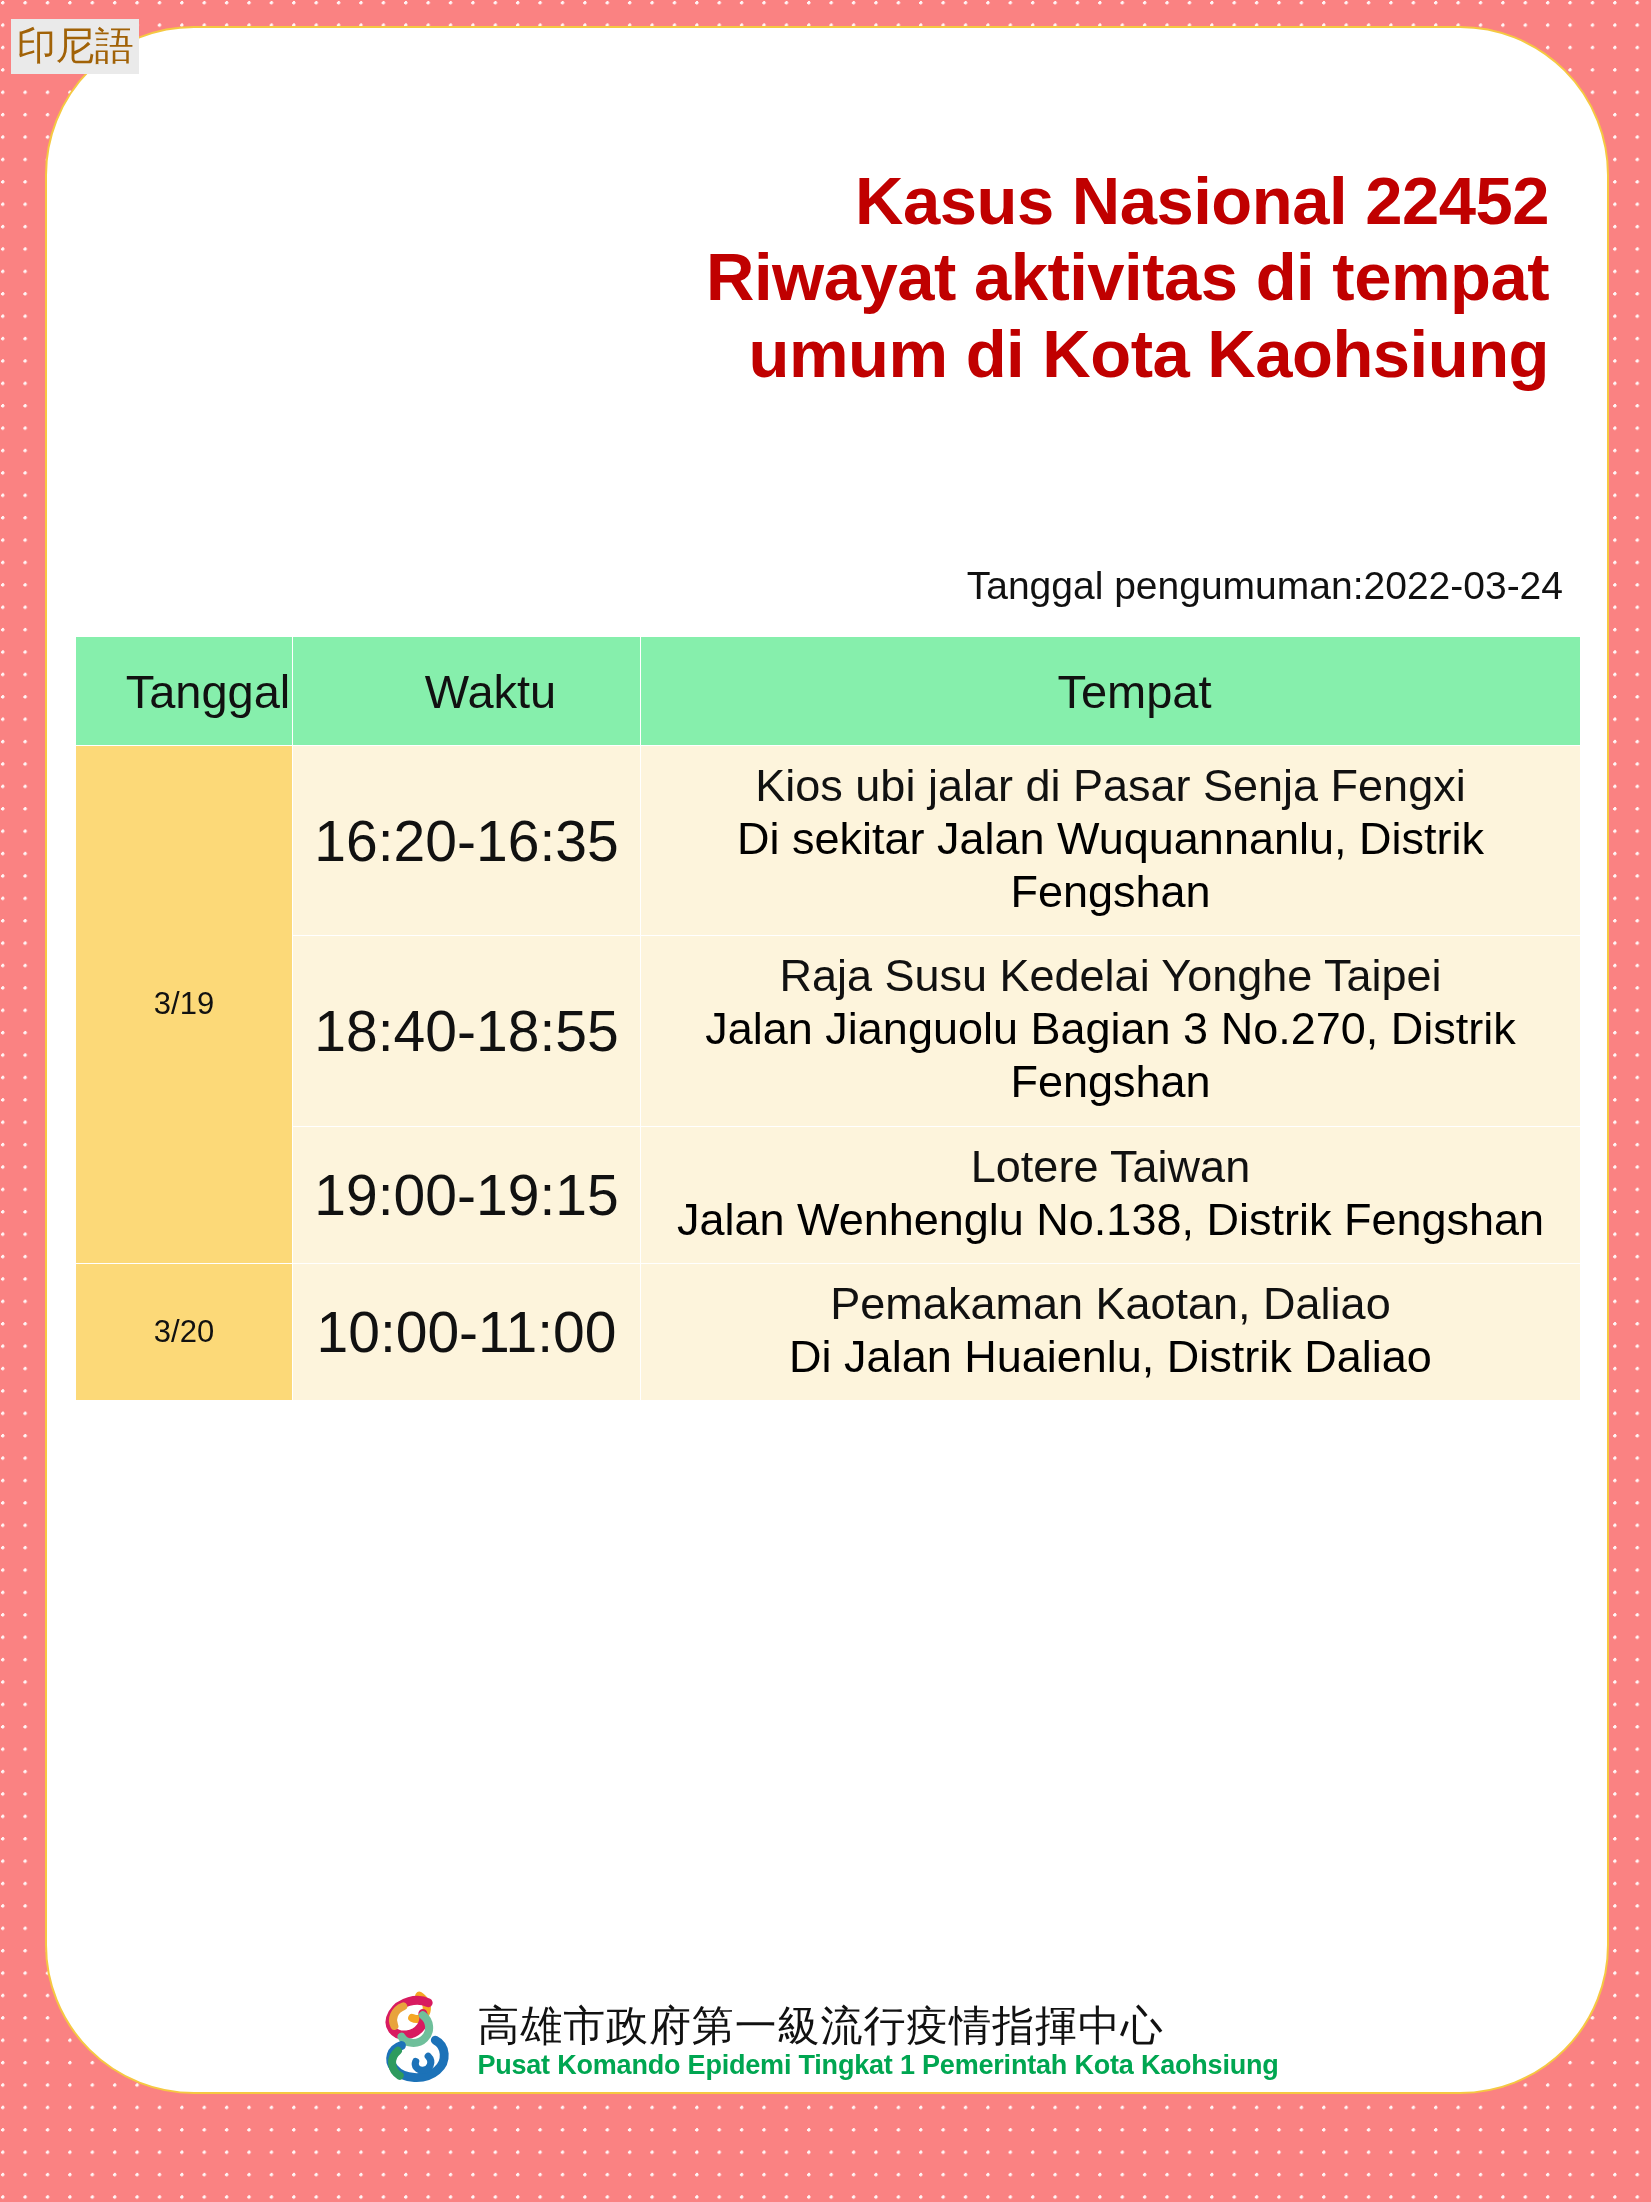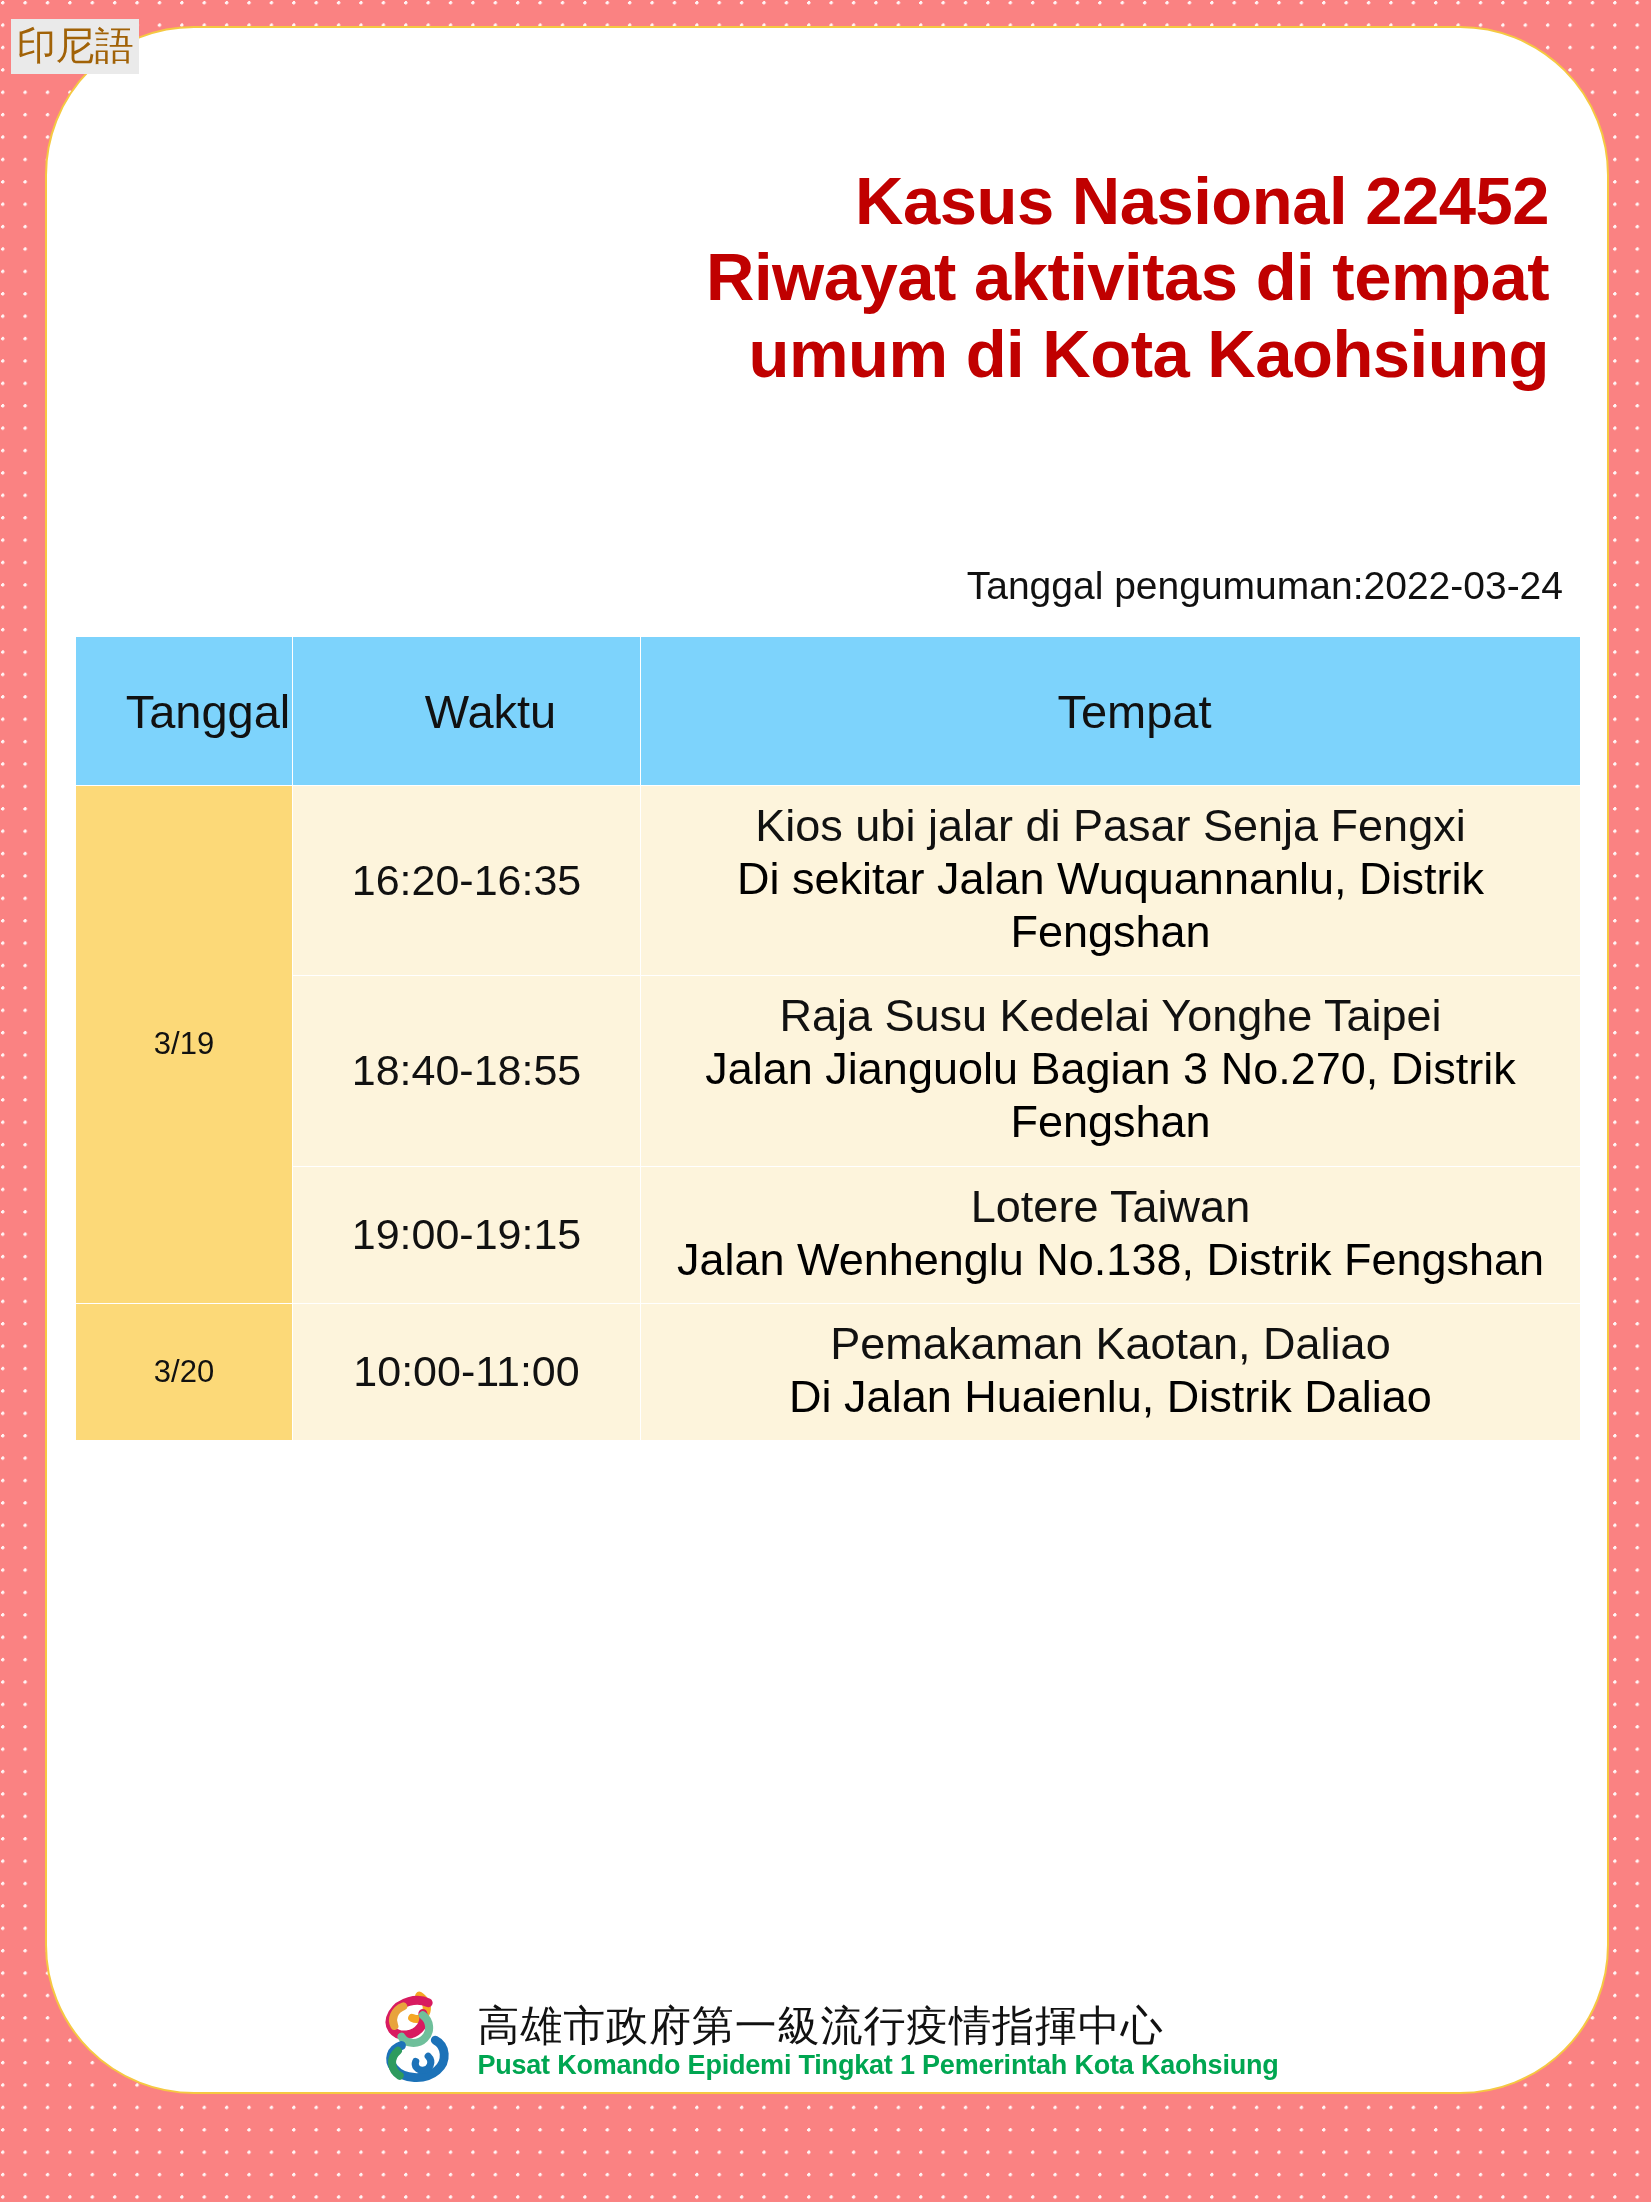--- a/index.html
+++ b/index.html
@@ -89,41 +89,41 @@
     width: 100%;
     border-collapse: separate;
     border-spacing: 1.9px;
     table-layout: fixed;
   }
   col.c-date { width: 216px; }
   col.c-time { width: 347px; }
   col.c-place { width: auto; }
 
   thead th {
-    background: #7dd3fc;
+    background: #86efac;
     color: #111;
     font-weight: normal;
     font-size: 47px;
-    height: 148px;
+    height: 108px;
     vertical-align: middle;
     text-align: center;
     padding-left: 48px;
   }
 
   td.date-cell {
     background: #FCD978;
     color: #111;
     font-size: 31px;
     text-align: center;
     vertical-align: middle;
   }
   td.time-cell {
     background: #FDF4DC;
     color: #111;
-    font-size: 43px;
+    font-size: 57px;
     text-align: center;
     vertical-align: middle;
   }
   td.place-cell {
     background: #FDF4DC;
     text-align: center;
     vertical-align: middle;
     padding: 13px 20.5px 17px 20.5px;
   }
   .place-name {

